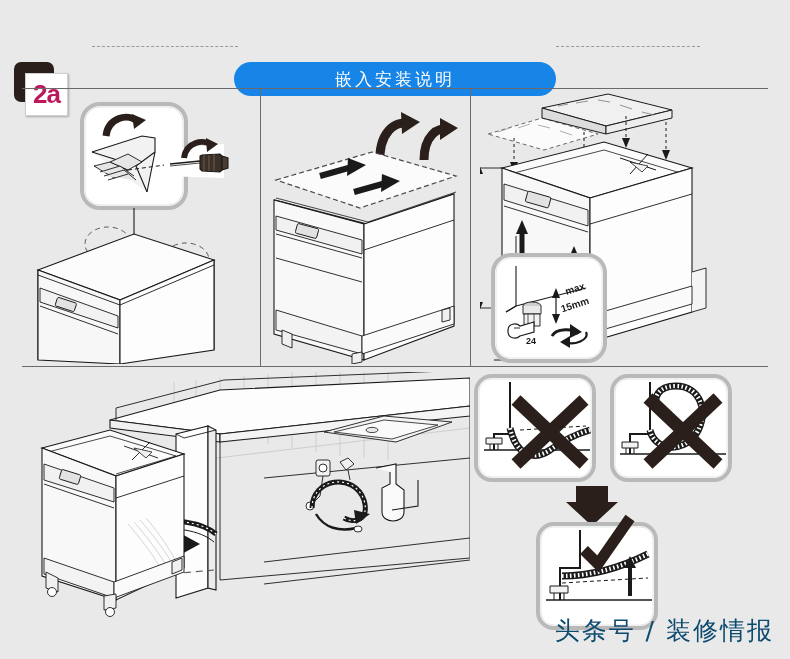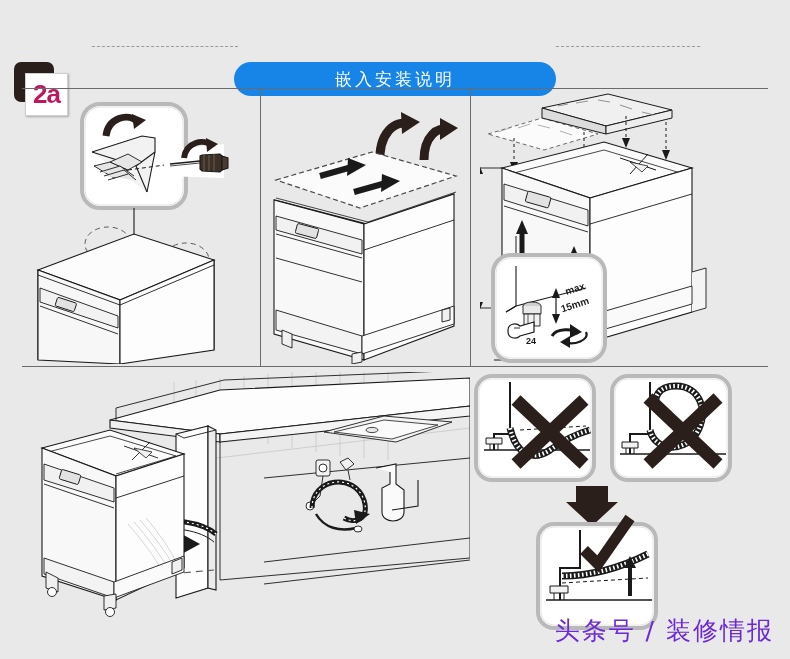--- a/index.html
+++ b/index.html
@@ -79,21 +79,21 @@
 
   
   .panel { position: absolute; }
   .panel svg { display: block; }
 
   
   .wm {
     position: absolute;
     right: 16px; bottom: 12px;
     font-size: 25px;
-    color: #6d28d9;
+    color: #0c4a6e;
     letter-spacing: 2px;
     white-space: nowrap;
     font-family: "DejaVu Sans", sans-serif;
   }
 </style>
 </head>
 <body>
 
 <div id="page">
 

